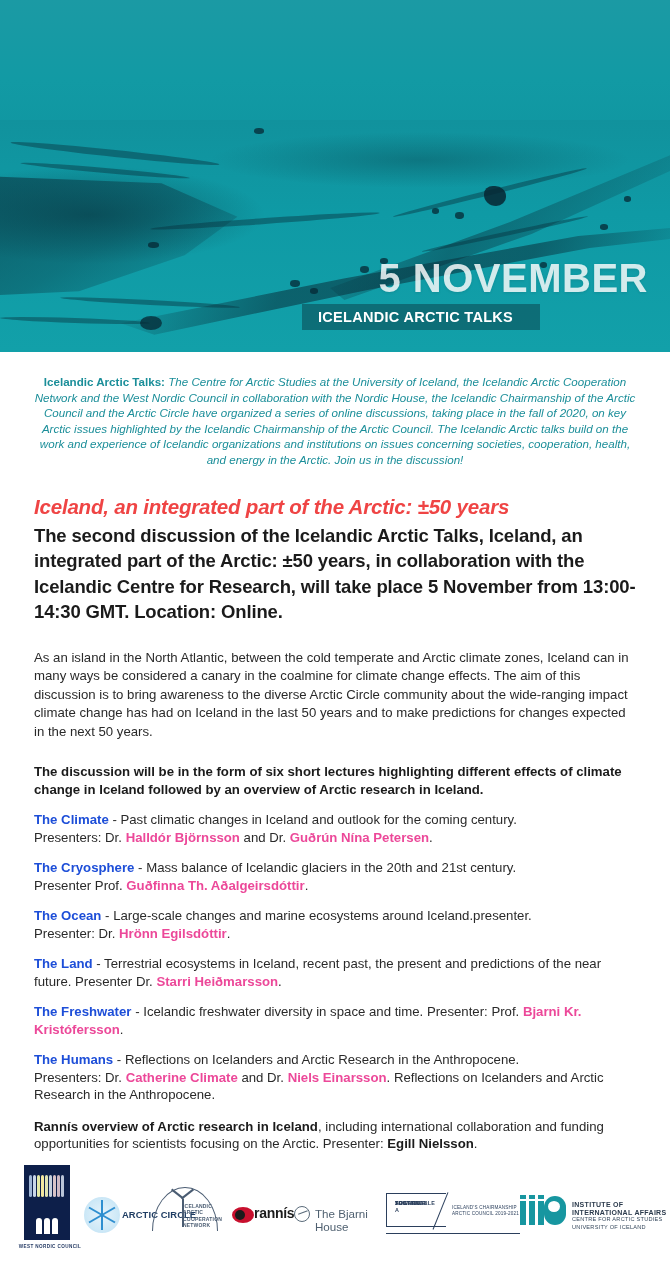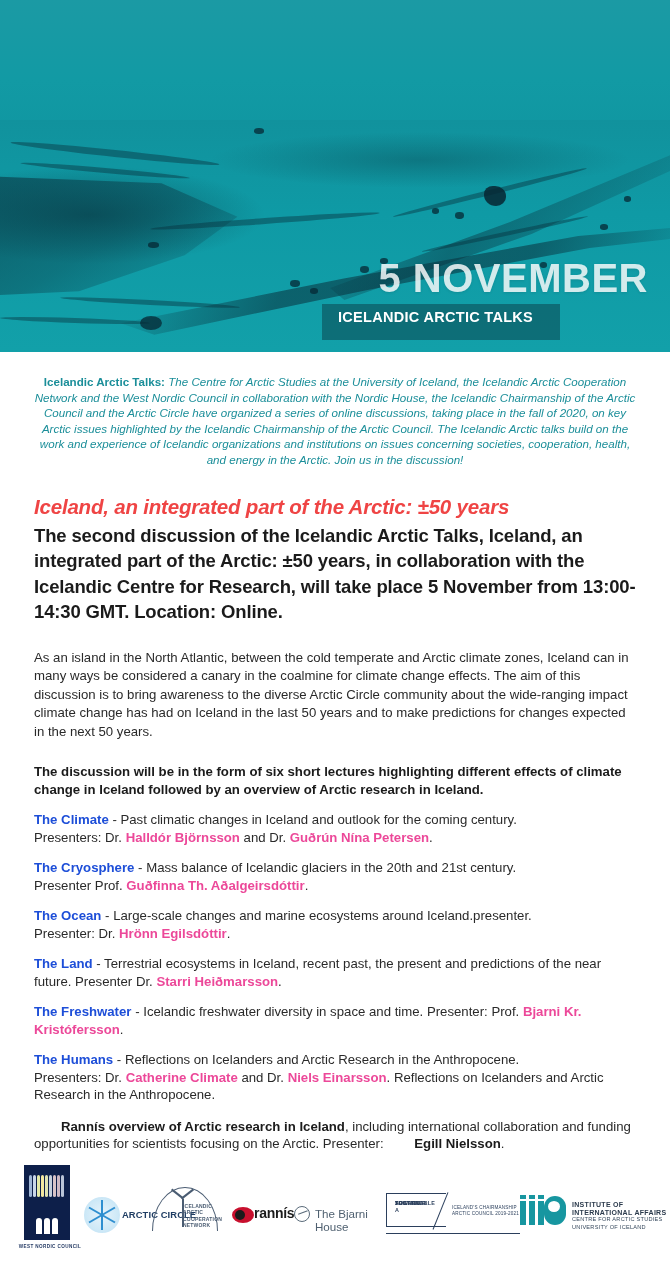--- a/index.html
+++ b/index.html
@@ -53,21 +53,21 @@
   .speck { position: absolute; background: rgba(6,40,52,.75); border-radius: 45%; }
   .rock  { position: absolute; background: rgba(7,38,50,.85); border-radius: 40% 50% 45% 55%; }
 
   .hero-date {
     position: absolute; right: 22px; top: 258px;
     font-size: 40px; font-weight: bold; letter-spacing: .5px;
     color: rgba(255,255,255,.82); line-height: 1;
     text-shadow: 0 1px 3px rgba(0,0,0,.10);
   }
   .hero-band {
-    position: absolute; left: 322px; top: 304px; width: 238px; height: 36px;
+    position: absolute; left: 302px; top: 304px; width: 238px; height: 26px;
     background: rgba(10,66,74,.52);
   }
   .hero-band span {
     position: absolute; left: 16px; top: 5px;
     font-size: 14.5px; font-weight: bold; color: #ffffff; letter-spacing: .3px;
   }
 
   
   .body-wrap { padding: 22px 34px 0 34px; }
 
@@ -96,21 +96,21 @@
   .lead {
     margin-top: 22px;
     color: #1b1b1b; font-size: 13.2px; font-weight: bold; line-height: 17.5px;
   }
 
   .lecture { margin-top: 13px; font-size: 13.2px; line-height: 17.5px; color: #2a2a2a; }
   .lecture .lname { color: #1d4ed8; font-weight: bold; }
   .lecture b { color: #ec4899; font-weight: bold; }
 
   .ranis { margin-top: 14px; font-size: 13.2px; line-height: 17.5px; color: #2a2a2a; }
-  .ranis b { color: #1b1b1b; font-weight: bold; margin-left: 27px; }
+  .ranis b { color: #1b1b1b; font-weight: bold; }
 
   .moderators { margin-top: 18px; font-size: 13.2px; line-height: 17.5px; color: #2a2a2a; }
   .moderators b { color: #1b1b1b; font-weight: bold; }
 
   .register-wrap {
     margin: 24px 28px 0 28px;
     border-top: 1px solid #d7d7d7; border-bottom: 1px solid #d7d7d7;
     padding: 9px 0 9px 0; text-align: center;
   }
   .register-wrap a {

